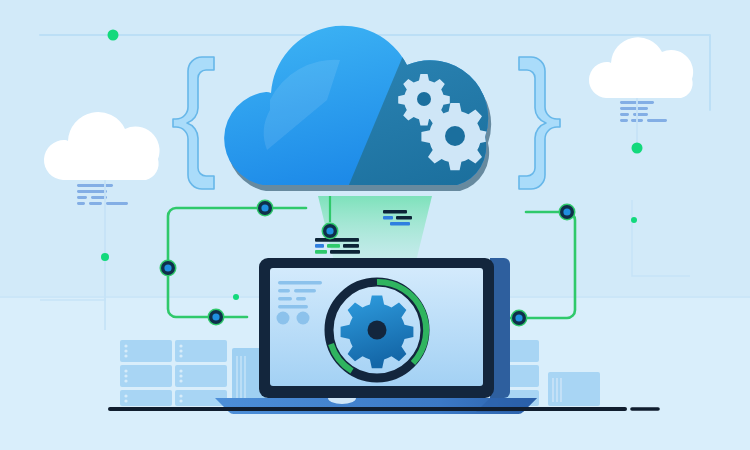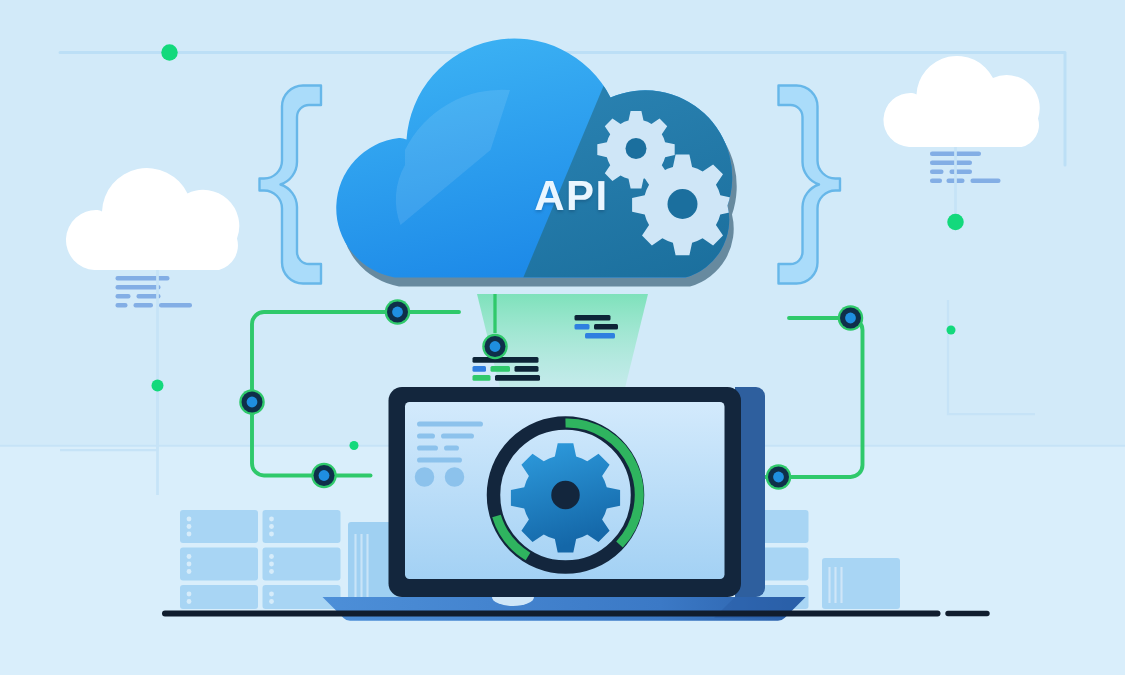--- a/index.html
+++ b/index.html
@@ -344,15 +344,14 @@
       <circle cx="236" cy="297" r="3"></circle>
       <circle cx="634" cy="220" r="3"></circle>
     </g>
 
     <g>
       <path d="M110,409 H625" stroke="#101d2e" stroke-width="4" stroke-linecap="round"></path>
       <path d="M632,409 H658" stroke="#101d2e" stroke-width="3.6" stroke-linecap="round"></path>
     </g>
   </svg>
 
-  <div class="api-label">API</div>
 
 </div>
 
 </body></html>

